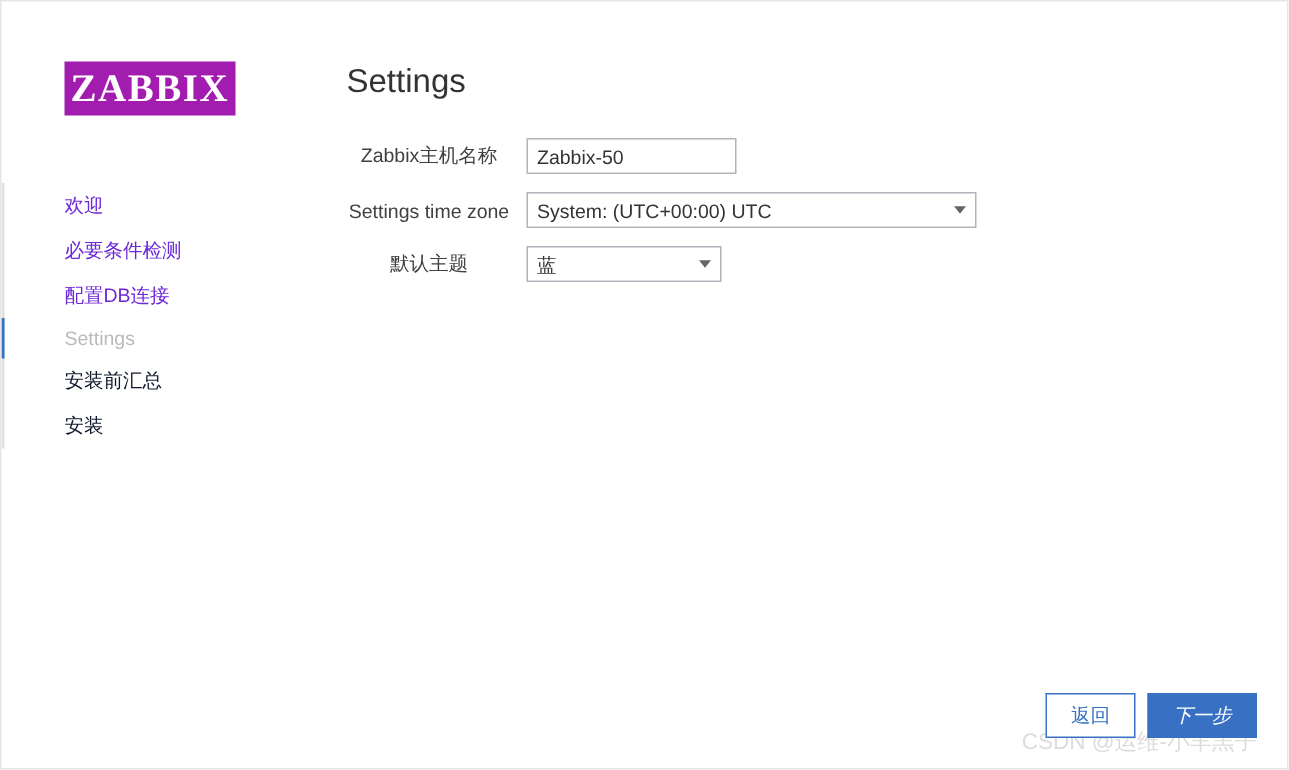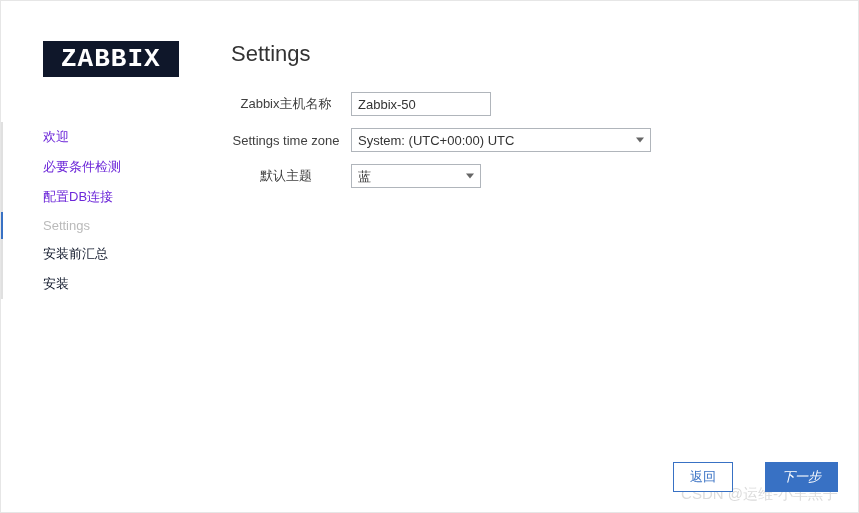--- a/index.html
+++ b/index.html
@@ -21,28 +21,28 @@
       height: 100%;
     }
     .sidebar {
       width: 230px;
       padding-left: 42px;
     }
     .logo {
       margin-bottom: 45px;
     }
     .logo-box {
-      background: #0f172a;
+      background: #a21caf;
       color: #fff;
       font-weight: bold;
       font-size: 26px;
-      padding: 3px 18px;
+      padding: 3px 4px;
       display: inline-block;
       letter-spacing: 1px;
-      font-family: Liberation Mono, monospace;
+      font-family: Liberation Serif, serif;
     }
     .nav-list {
       list-style: none;
       border-left: 2px solid #e0e0e0;
       margin-left: -42px;
       padding-left: 40px;
     }
     .nav-item {
       padding: 6px 0;
       font-size: 13px;
@@ -142,21 +142,20 @@
       right: 20px;
       display: flex;
       gap: 8px;
     }
     .btn {
       padding: 5px 16px;
       font-size: 13px;
       border: 1px solid #3871c4;
       cursor: pointer;
       font-family: inherit;
-      margin-left: 24px;
     }
     .btn-secondary {
       background: #fff;
       color: #3871c4;
     }
     .btn-primary {
       background: #3871c4;
       color: #fff;
       font-style: italic;
     }

